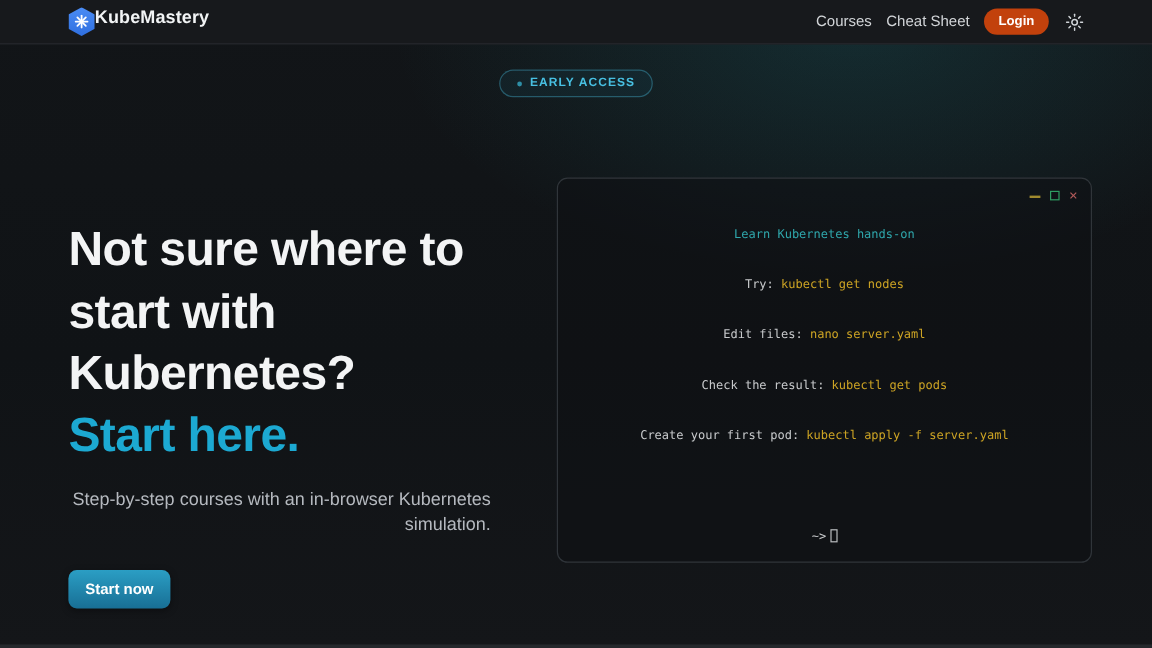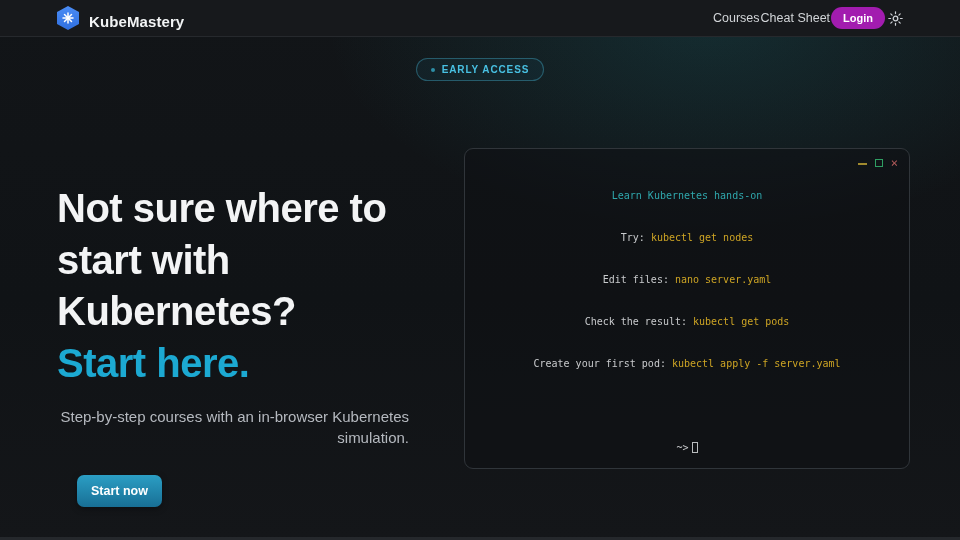--- a/index.html
+++ b/index.html
@@ -19,32 +19,32 @@
 
   
   .navbar {
     position:absolute; top:0; left:0; right:0; height:37px;
     background:#17191c;
     border-bottom:1px solid #26292d;
     display:flex; align-items:center; justify-content:space-between;
     padding:0 57px 0 57px;
     z-index:5;
   }
-  .brand { display:flex; align-items:flex-end; gap:10px; }
+  .brand { display:flex; align-items:flex-start; }
   .logo-hex {
     width:22px; height:24px;
     background:linear-gradient(180deg,#4a8cf5,#2f6fe0);
     clip-path:polygon(50% 0%, 100% 25%, 100% 75%, 50% 100%, 0% 75%, 0% 25%);
     display:flex; align-items:center; justify-content:center;
   }
   .brand-name { font-size:15px; font-weight:bold; color:#f2f4f5; letter-spacing:0.1px; }
-  .nav-right { display:flex; align-items:center; gap:1px; }
+  .nav-right { display:flex; align-items:center; gap:12px; }
   .nav-link { font-size:12.5px; color:#d2d5d8; cursor:pointer; }
   .login-btn {
-    background:#a21caf; color:#ffffff;
+    background:#c2410c; color:#ffffff;
     font-size:11px; font-weight:bold;
     border:none; border-radius:13px;
     padding:5px 12px; cursor:pointer;
     font-family:"Liberation Sans", sans-serif;
   }
   .theme-toggle { display:flex; align-items:center; cursor:pointer; margin-left:2px; }
 
   
   .badge {
     position:absolute; top:58px; left:0; right:0;
@@ -76,21 +76,20 @@
   }
   .cta-btn {
     margin-top:27px;
     display:inline-block;
     background:linear-gradient(180deg,#2b9ec4,#186f95);
     color:#ffffff; font-size:12.5px; font-weight:bold;
     border:none; border-radius:7px;
     padding:9px 14px; cursor:pointer;
     font-family:"Liberation Sans", sans-serif;
     box-shadow:0 2px 6px rgba(0,0,0,0.35);
-    margin-left:20px;
   }
 
   
   .terminal {
     position:absolute; left:464px; top:148px; width:446px; height:321px;
     background:rgba(14,17,20,0.55);
     border:1px solid #30353a;
     border-radius:9px;
     padding:12px 12px;
     z-index:3;

